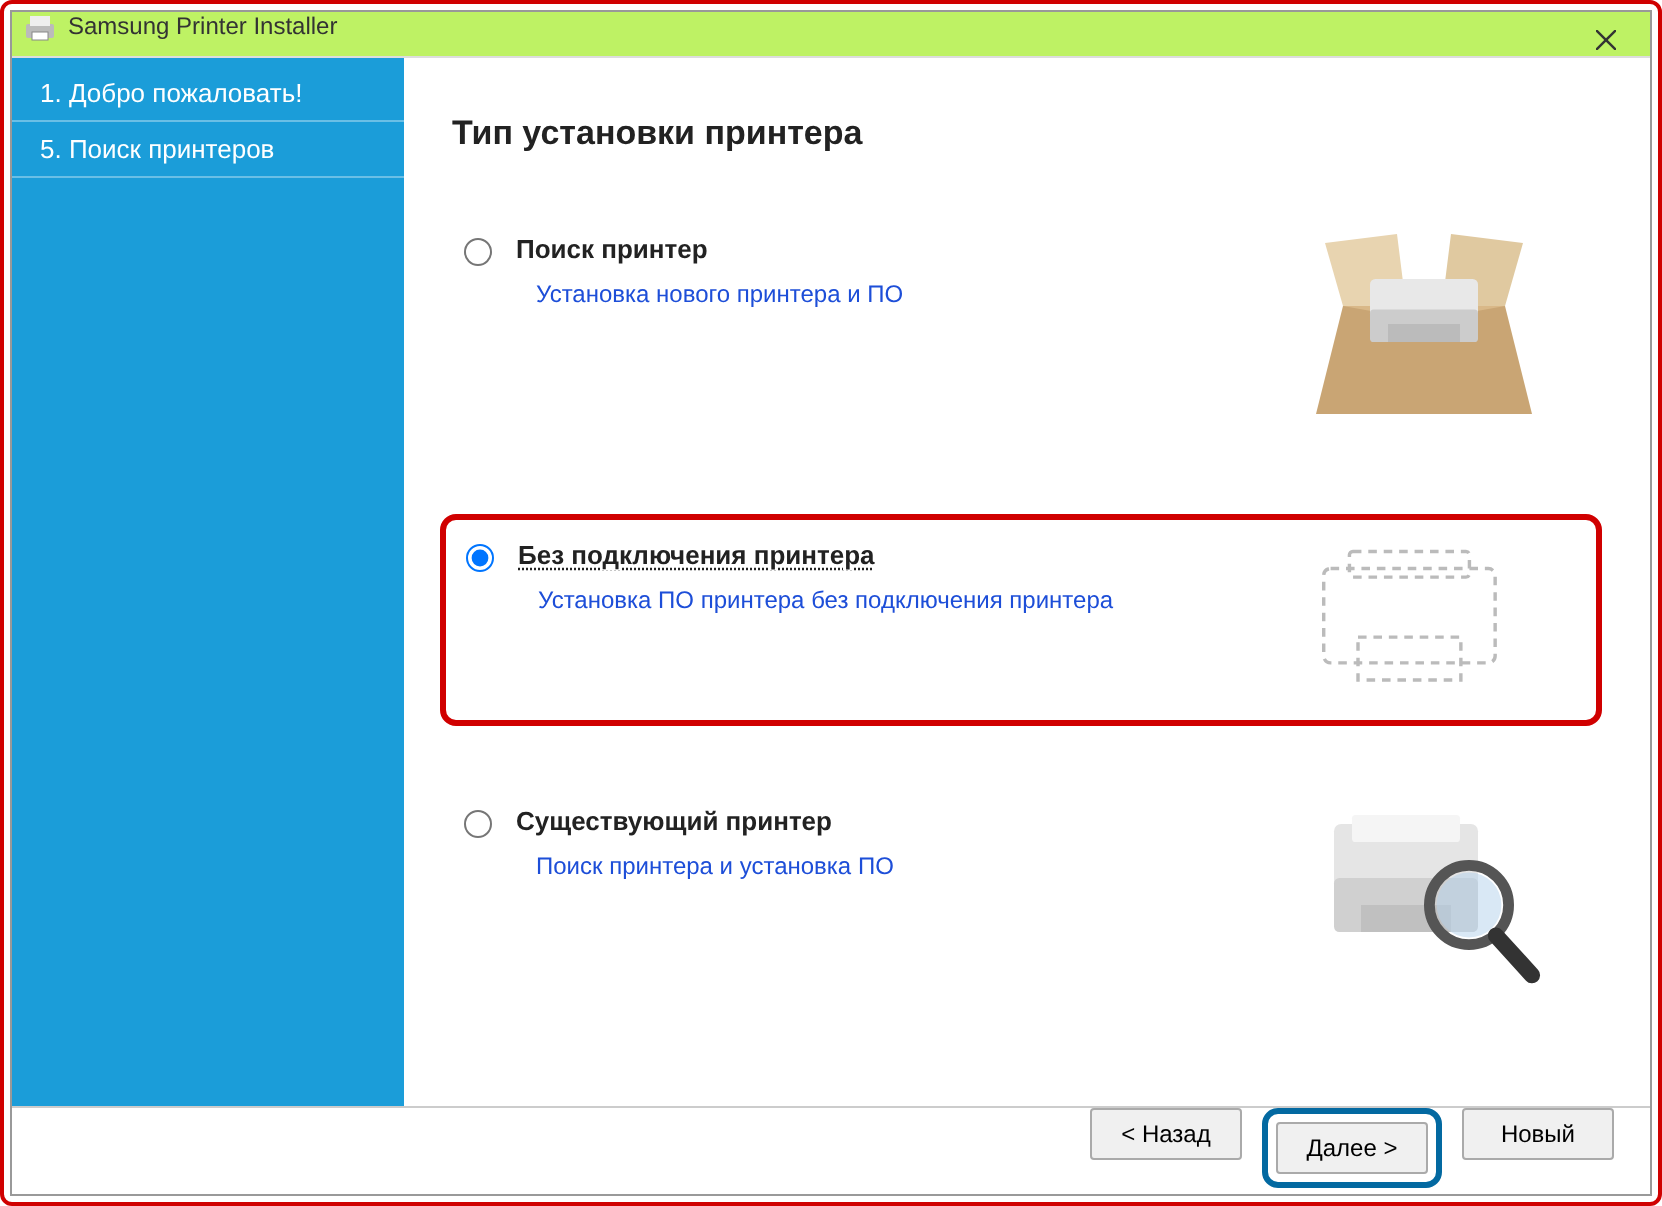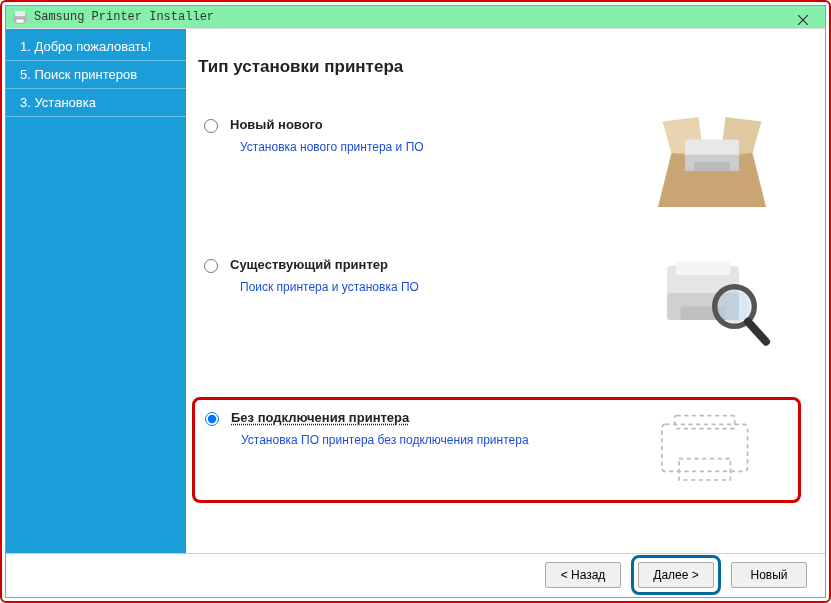--- a/index.html
+++ b/index.html
@@ -1,38 +1,38 @@
 <!DOCTYPE html>
 <html><head>
 <meta charset="utf-8">
 <style>
 * { box-sizing: border-box; margin: 0; padding: 0; }
 body { font-family: "Segoe UI", Tahoma, sans-serif; font-size: 13px; background: #fff; width: 831px; height: 603px; overflow: hidden; }
 .outer { border: 2px solid #d00000; border-radius: 6px; width: 831px; height: 603px; padding: 3px; }
 .window { width: 100%; height: 100%; border: 1px solid #999; background: #fff; display: flex; flex-direction: column; }
-.titlebar { background: #86efac; height: 28px; display: flex; align-items: center; padding: 0 0 0 6px; border-bottom: 1px solid #ddd; position: relative; font-family: Liberation Mono, monospace; }
+.titlebar { background: #bef264; height: 28px; display: flex; padding: 0 0 0 6px; border-bottom: 1px solid #ddd; position: relative; }
 .titlebar .icon { width: 16px; height: 16px; margin-right: 6px; }
 .titlebar .title { font-size: 12px; color: #333; }
 .titlebar .close { position: absolute; right: 0; top: 0; width: 45px; height: 28px; display: flex; align-items: center; justify-content: center; color: #333; }
 .body { flex: 1; display: flex; background: #fff; }
-.sidebar { width: 180px; background: #1b9dd9; color: #fff; padding-top: 4px; }
+.sidebar { width: 196px; background: #1b9dd9; color: #fff; padding-top: 4px; }
 .sidebar-item { height: 28px; line-height: 28px; padding: 0 14px; font-size: 13px; border-bottom: 1px solid rgba(255,255,255,0.35); }
-.main { flex: 1; padding: 28px 28px 10px 12px; display: flex; flex-direction: column; }
+.main { flex: 1; padding: 28px 28px 10px 24px; display: flex; flex-direction: column; }
 .heading { font-size: 17px; font-weight: bold; color: #222; margin-bottom: 40px; padding-left: 0; }
 .options { flex: 1; }
 .option { display: flex; align-items: flex-start; gap: 12px; margin-bottom: 50px; position: relative; }
 .option .radio-col { padding-top: 2px; padding-left: 6px; }
 .option input[type=radio] { width: 14px; height: 14px; }
 .option .text-col { flex: 1; }
 .option .label { font-weight: bold; font-size: 13px; color: #222; margin-bottom: 8px; display: block; }
 .option .desc { font-size: 12px; color: #1d4ed8; margin-left: 10px; }
 .option .image-col { width: 170px; display: flex; justify-content: center; align-items: center; }
 .option .image-col svg { max-width: 140px; }
 .highlighted { border: 3px solid #d00000; border-radius: 8px; padding: 10px 4px 10px 4px; margin-left: -6px; margin-right: -4px; margin-bottom: 40px; }
-.footer { height: 55px; border-top: 1px solid #ccc; display: flex; align-items: center; justify-content: flex-end; padding: 0 18px; gap: 10px; }
+.footer { height: 55px; border-top: 1px solid #ccc; display: flex; align-items: flex-start; justify-content: flex-end; padding: 0 18px; gap: 10px; }
 .btn { min-width: 76px; height: 26px; background: #f0f0f0; border: 1px solid #aaa; border-radius: 2px; font-size: 12px; cursor: pointer; display: flex; align-items: center; justify-content: center; padding: 0 10px; }
 .btn-highlight-wrap { border: 3px solid #0369a1; border-radius: 8px; padding: 4px; }
 .dotted { text-decoration: underline dotted; text-underline-offset: 2px; }
 </style>
 </head>
 <body>
 
 <div class="outer">
 <div class="window">
   <div class="titlebar">
@@ -49,45 +49,61 @@
         <line x1="0" y1="0" x2="10" y2="10" stroke="currentColor" stroke-width="1.2"></line>
         <line x1="10" y1="0" x2="0" y2="10" stroke="currentColor" stroke-width="1.2"></line>
       </svg>
     </div>
   </div>
 
   <div class="body">
     <div class="sidebar">
       <div class="sidebar-item"><span>1. Добро пожаловать!</span></div>
       <div class="sidebar-item"><span>5. Поиск принтеров</span></div>
-      <div class="sidebar-item"><span>3. Установка</span></div>
     </div>
 
     <div class="main">
       <div class="heading">Тип установки принтера</div>
 
       <div class="options">
 
         <div class="option">
           <div class="radio-col">
             <input type="radio" name="ptype" style="">
           </div>
           <div class="text-col">
-            <span class="label">Новый нового</span>
+            <span class="label">Поиск принтер</span>
             <div class="desc">Установка нового принтера и ПО</div>
           </div>
           <div class="image-col">
             <svg viewBox="0 0 140 100" width="130" height="90">
               <polygon points="25,40 115,40 130,100 10,100" fill="#c9a574"></polygon>
               <polygon points="25,40 70,35 115,40 70,48" fill="#d9b888"></polygon>
               <polygon points="15,5 55,0 60,40 25,40" fill="#e8d4b0"></polygon>
               <polygon points="85,0 125,5 115,40 80,40" fill="#e0c9a0"></polygon>
               <rect x="40" y="25" width="60" height="35" rx="3" fill="#e8e8e8"></rect>
               <rect x="40" y="42" width="60" height="18" rx="2" fill="#ccc"></rect>
               <rect x="50" y="50" width="40" height="10" fill="#bbb"></rect>
+            </svg>
+          </div>
+        </div>
+
+        <div class="option highlighted">
+          <div class="radio-col">
+            <input type="radio" name="ptype" checked="" style="">
+          </div>
+          <div class="text-col">
+            <span class="label dotted">Без подключения принтера</span>
+            <div class="desc">Установка ПО принтера без подключения принтера</div>
+          </div>
+          <div class="image-col">
+            <svg viewBox="0 0 140 90" width="120" height="80">
+              <rect x="15" y="15" width="100" height="55" rx="4" fill="none" stroke="#bbb" stroke-width="2" stroke-dasharray="5 4"></rect>
+              <rect x="30" y="5" width="70" height="15" rx="2" fill="none" stroke="#bbb" stroke-width="2" stroke-dasharray="5 4"></rect>
+              <rect x="35" y="55" width="60" height="25" fill="none" stroke="#bbb" stroke-width="2" stroke-dasharray="5 4"></rect>
             </svg>
           </div>
         </div>
 
         <div class="option">
           <div class="radio-col">
             <input type="radio" name="ptype" style="">
           </div>
           <div class="text-col">
             <span class="label">Существующий принтер</span>
@@ -99,37 +115,20 @@
               <rect x="20" y="40" width="80" height="30" rx="3" fill="#d0d0d0"></rect>
               <rect x="30" y="5" width="60" height="15" rx="2" fill="#f5f5f5"></rect>
               <rect x="35" y="55" width="50" height="15" fill="#c0c0c0"></rect>
               <circle cx="95" cy="55" r="22" fill="none" stroke="#555" stroke-width="6"></circle>
               <circle cx="95" cy="55" r="18" fill="rgba(180,210,235,0.5)"></circle>
               <line x1="110" y1="72" x2="130" y2="94" stroke="#333" stroke-width="9" stroke-linecap="round"></line>
             </svg>
           </div>
         </div>
 
-        <div class="option highlighted">
-          <div class="radio-col">
-            <input type="radio" name="ptype" checked="" style="">
-          </div>
-          <div class="text-col">
-            <span class="label dotted">Без подключения принтера</span>
-            <div class="desc">Установка ПО принтера без подключения принтера</div>
-          </div>
-          <div class="image-col">
-            <svg viewBox="0 0 140 90" width="120" height="80">
-              <rect x="15" y="15" width="100" height="55" rx="4" fill="none" stroke="#bbb" stroke-width="2" stroke-dasharray="5 4"></rect>
-              <rect x="30" y="5" width="70" height="15" rx="2" fill="none" stroke="#bbb" stroke-width="2" stroke-dasharray="5 4"></rect>
-              <rect x="35" y="55" width="60" height="25" fill="none" stroke="#bbb" stroke-width="2" stroke-dasharray="5 4"></rect>
-            </svg>
-          </div>
-        </div>
-
       </div>
     </div>
   </div>
 
   <div class="footer">
     <button class="btn">&lt; Назад</button>
     <div class="btn-highlight-wrap">
       <button class="btn">Далее &gt;</button>
     </div>
     <button class="btn">Новый</button>

